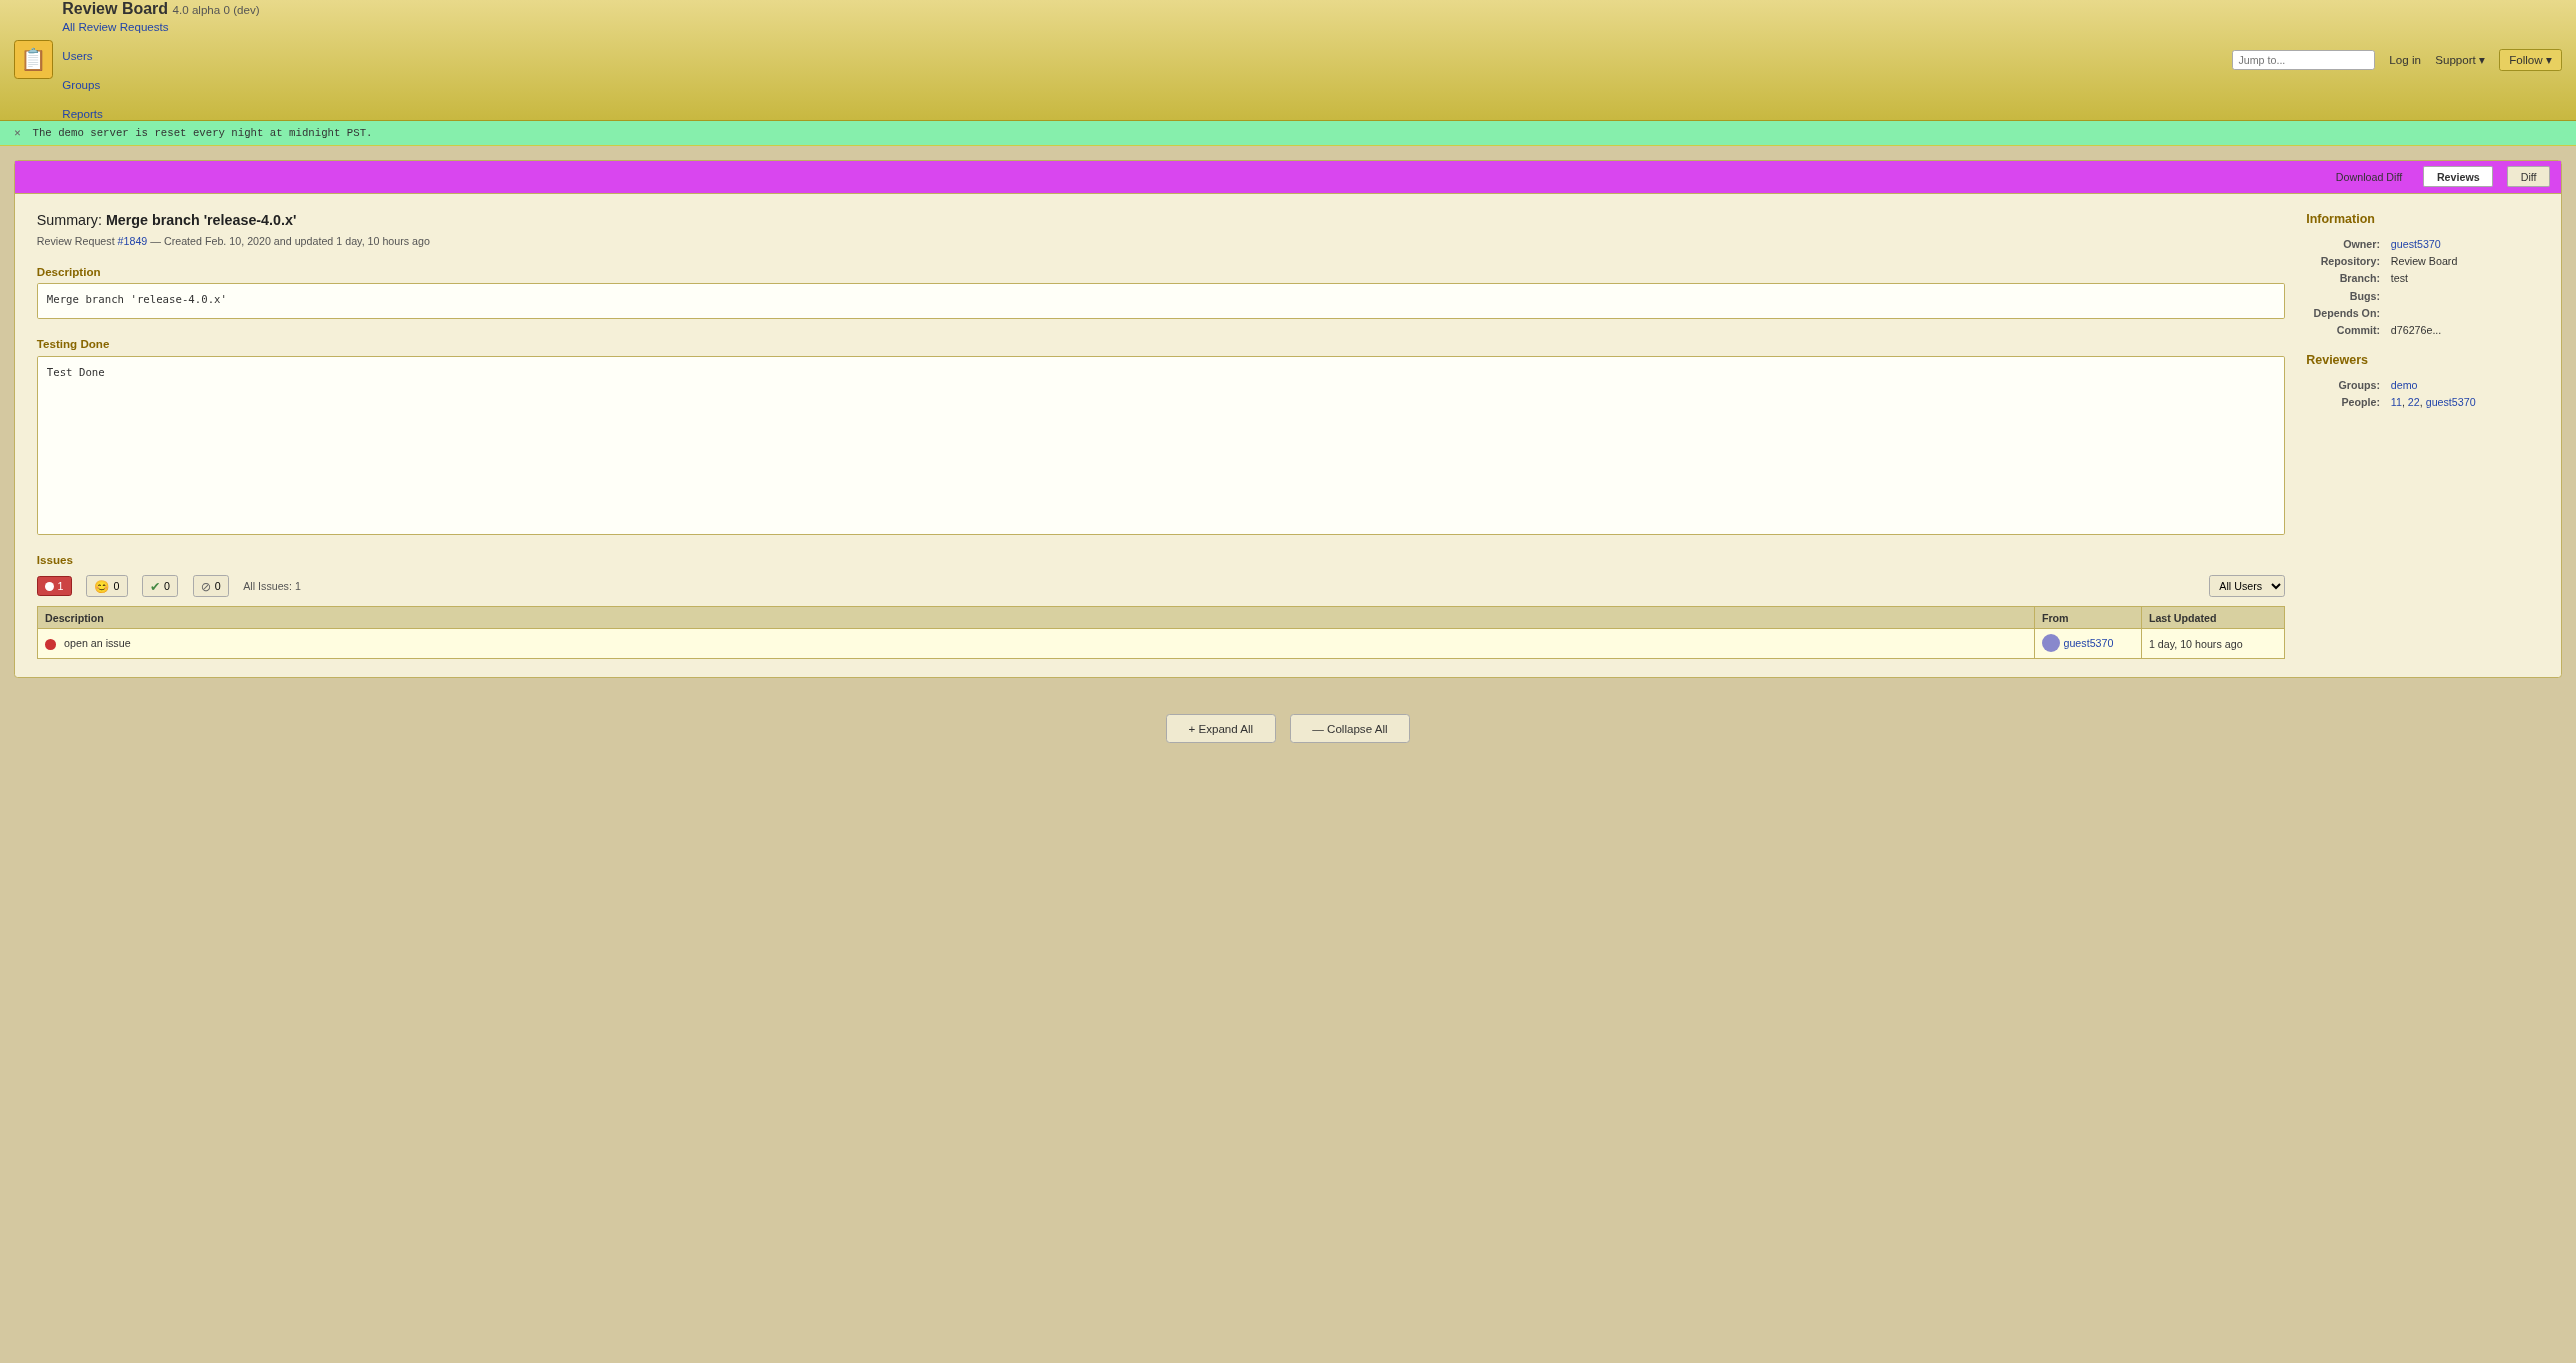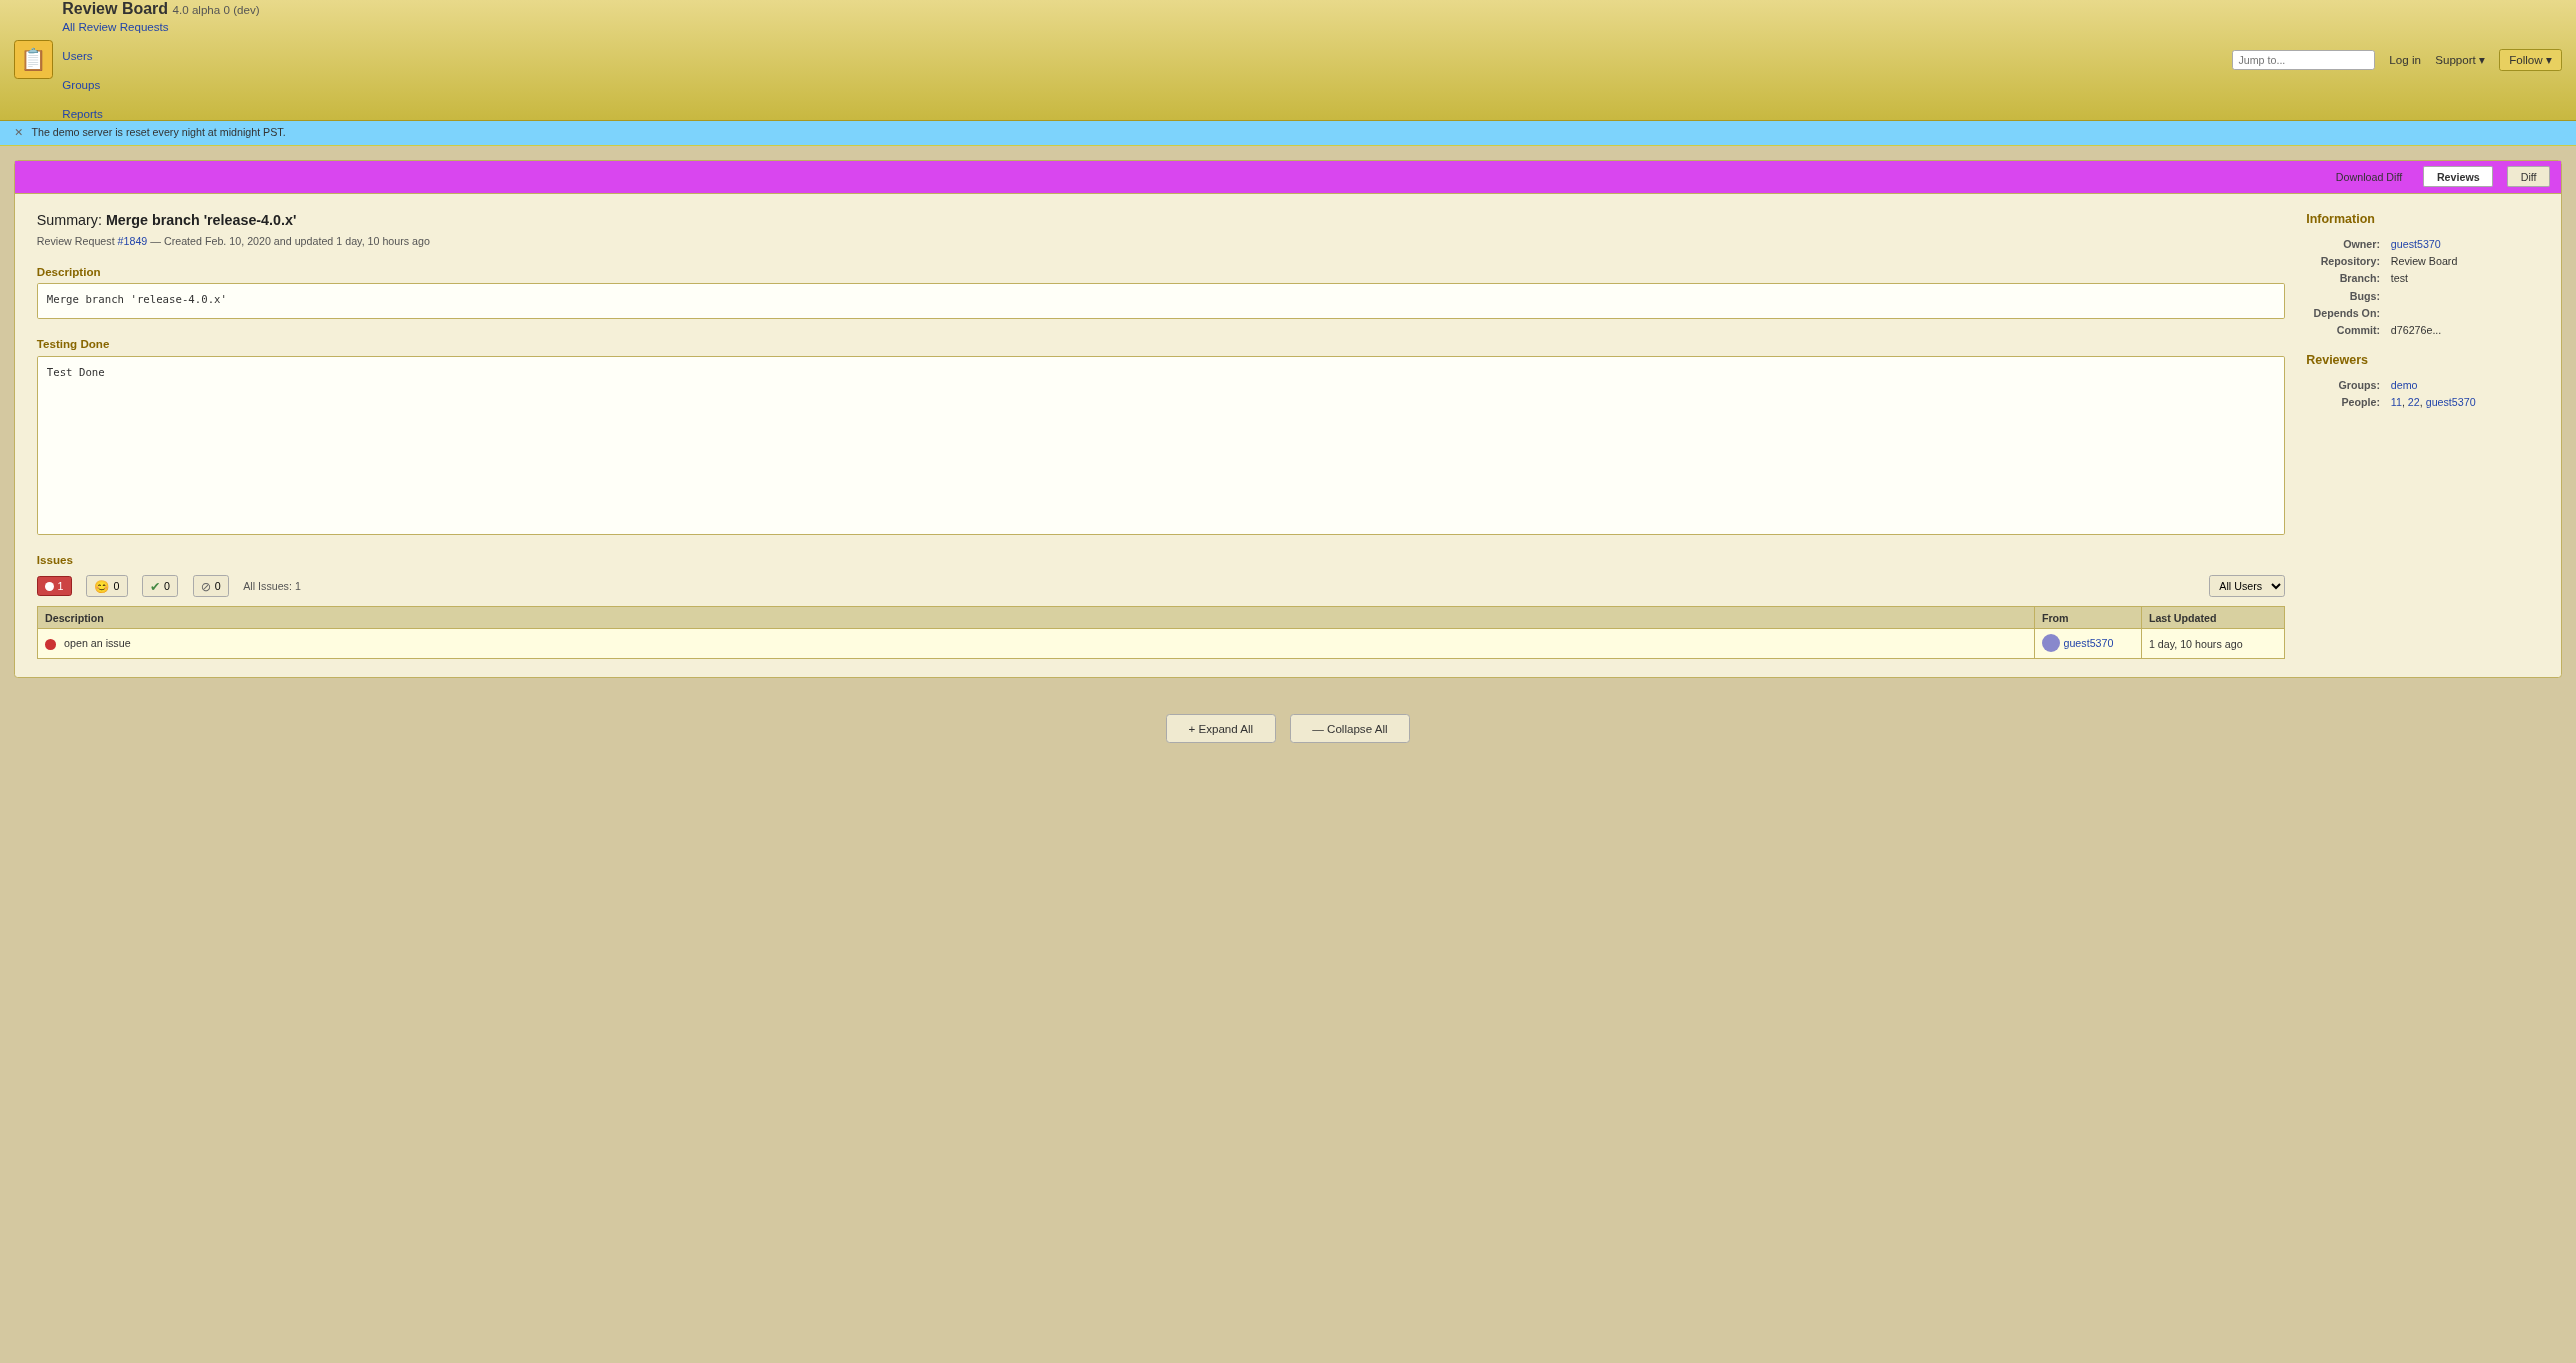--- a/index.html
+++ b/index.html
@@ -81,25 +81,26 @@
     }
     #header-right .follow-btn {
       background: #e8d060;
       border: 0.9px solid #a09020;
       padding: 2.7px 9px;
       border-radius: 2.7px;
     }
 
     
     #demo-banner {
-      background: #7dd3fc;
+      background: #86efac;
       border-bottom: 0.9px solid #cccc44;
       padding: 5.4px 14.3px;
       font-size: 10.7px;
       color: #333;
+      font-family: Liberation Mono, monospace;
     }
     #demo-banner .close-x {
       color: #666;
       cursor: pointer;
       margin-right: 5.4px;
     }
 
     
     #main-content {
       margin: 14.3px;

